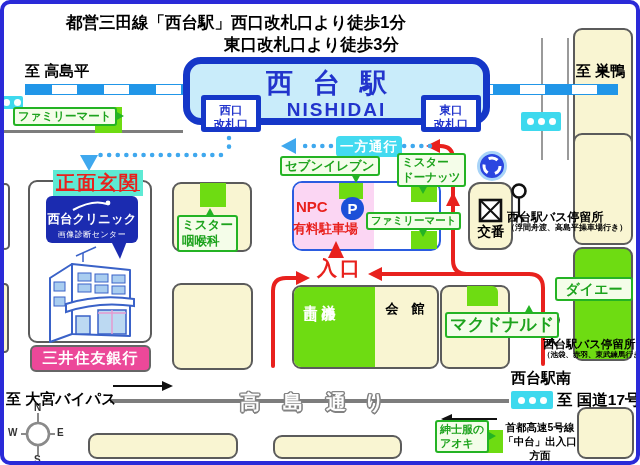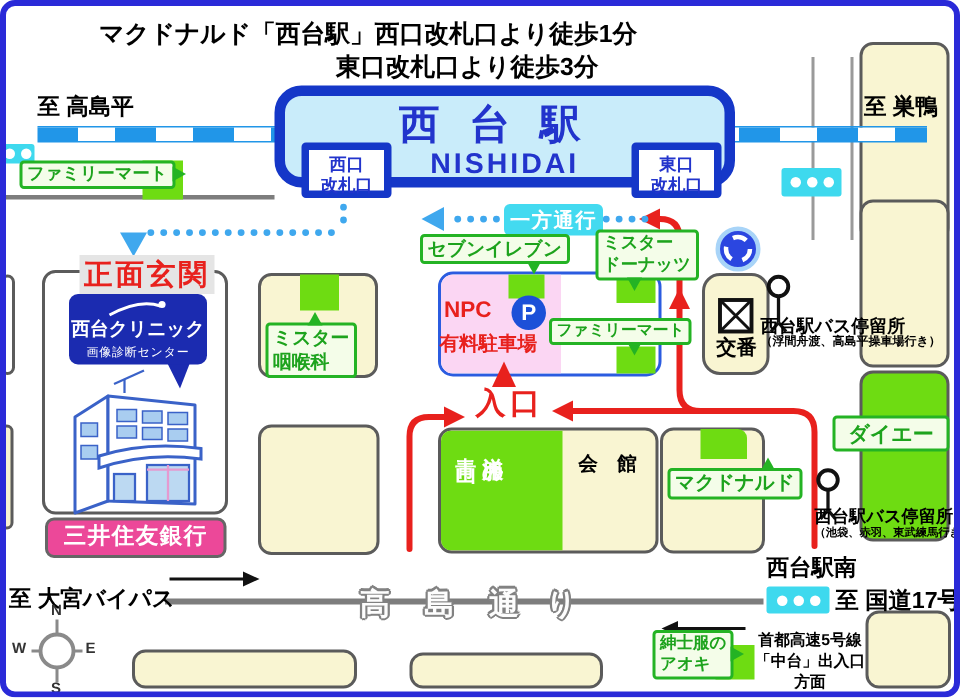--- a/index.html
+++ b/index.html
@@ -209,40 +209,40 @@
 
   <div class="sign">
     <svg width="50" height="14" viewBox="0 0 50 14" style="position:absolute;left:21px;top:2px;">
       <path d="M6 12 Q26 1 40 6" stroke="#fff" stroke-width="2" fill="none"></path>
       <circle cx="41" cy="5" r="2.4" fill="#fff"></circle>
     </svg>
     <span class="name">西台クリニック</span>
     <span class="sub">画像診断センター</span>
   </div>
 
-  <div class="t" style="left:66px;top:12px;font-size:16.5px;">マクドナルド「西台駅」西口改札口より徒歩1分</div>
+  <div class="t" style="left:66px;top:12px;font-size:16.5px;">都営三田線「西台駅」西口改札口より徒歩1分</div>
   <div class="t" style="left:224px;top:34px;font-size:16.5px;">東口改札口より徒歩3分</div>
 
   <div class="t" style="left:25px;top:62px;font-size:15px;">至 高島平</div>
   <div class="t" style="left:576px;top:62px;font-size:15px;">至 巣鴨</div>
   <div class="t" style="left:6px;top:390px;font-size:15px;">至 大宮バイパス</div>
   <div class="t" style="left:557px;top:390px;font-size:15.5px;">至 国道17号</div>
   <div class="t" style="left:511px;top:369px;font-size:15px;">西台駅南</div>
   <div class="t ctr" style="left:501px;top:420px;width:78px;font-size:10.5px;line-height:1.35;white-space:normal;">
     <span style="display:block;text-align:center;">首都高速5号線</span>
     <span style="display:block;">「中台」出入口</span>
     <span style="display:block;">方面</span>
   </div>
 
   <div class="t" style="left:34px;top:402px;font-size:10px;color:#333;">N</div>
   <div class="t" style="left:8px;top:427px;font-size:10px;color:#333;">W</div>
   <div class="t" style="left:57px;top:427px;font-size:10px;color:#333;">E</div>
   <div class="t" style="left:34px;top:454px;font-size:10px;color:#333;">S</div>
 
-  <div class="t red" style="left:53px;top:170px;font-size:19px;letter-spacing:2px;background:#e5e5e5;padding:0 3px;z-index:7;">正面玄関</div>
+  <div class="t red" style="left:53px;top:170px;font-size:19px;letter-spacing:2px;background:#5eead4;padding:0 3px;z-index:7;text-decoration:underline;">正面玄関</div>
   <div class="t red" style="left:317px;top:255px;font-size:20px;letter-spacing:3px;z-index:7;">入口</div>
 
   <div class="t red" style="left:296px;top:198px;font-size:15px;z-index:7;">NPC</div>
   <div class="picon">P</div>
   <div class="t red" style="left:293px;top:220px;font-size:13px;z-index:7;">有料駐車場</div>
 
   <div class="oneway">一方通行</div>
 
   <div class="t ctr" style="left:471px;top:223px;width:40px;font-size:13.5px;">交番</div>
 
@@ -276,21 +276,21 @@
   </div>
   <div class="glabel" style="left:366px;top:212px;font-size:10.5px;">
     <span>ファミリーマート</span>
     <i class="notch nd" style="left:55%;"></i>
   </div>
   <div class="glabel" style="left:177px;top:215px;font-size:12.5px;">
     <span style="display:block;">ミスター</span>
     <span style="display:block;">咽喉科</span>
     <i class="notch nu" style="left:45%;"></i>
   </div>
-  <div class="glabel" style="left:445px;top:312px;font-size:13px;">
+  <div class="glabel" style="left:445px;top:312px;font-size:17px;">
     <span>マクドナルド</span>
     <i class="notch nu" style="left:70%;"></i>
   </div>
   <div class="glabel ctr" style="left:555px;top:277px;width:68px;font-size:14px;line-height:20px;">
     <span>ダイエー</span>
   </div>
   <div class="glabel" style="left:435px;top:420px;font-size:11px;">
     <span style="display:block;">紳士服の</span>
     <span style="display:block;">アオキ</span>
     <i class="notch nr"></i>

